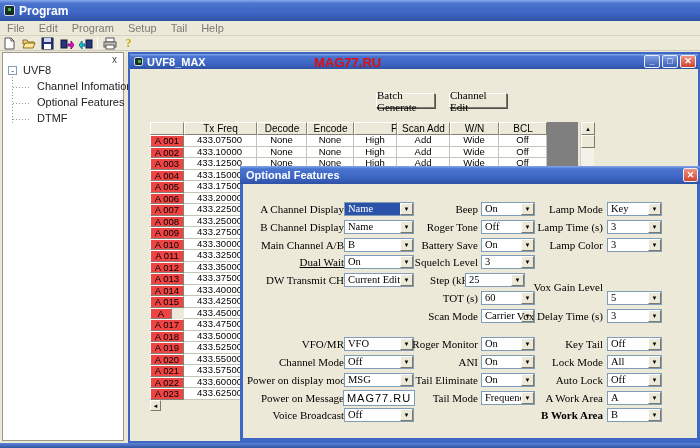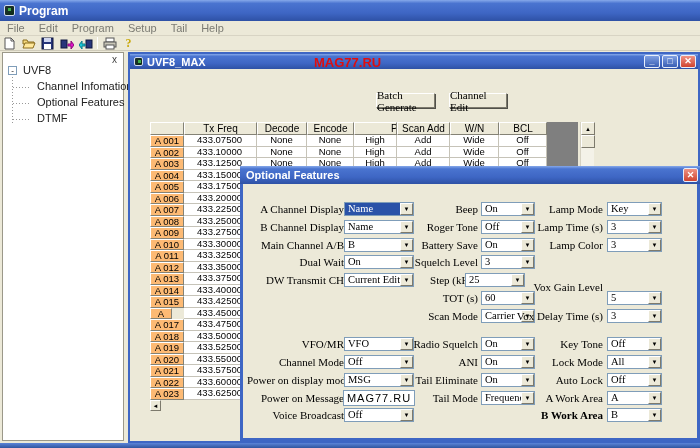--- a/index.html
+++ b/index.html
@@ -49,21 +49,21 @@
     border:2px solid #3e66c4; background:#ECE9D8; }
   #childbar { left:0; top:0; width:568px; height:15px; padding-right:2px; }
   .win-btn-group { margin-left:auto; display:flex; }
   
   .pushbtn { background:#ECE9D8; border:1px solid; border-color:#fff #7d7a6d #7d7a6d #fff;
     box-shadow:1px 1px 0 #50504a; font-family:"Liberation Serif", serif; font-size:11px;
     display:flex; align-items:center; justify-content:center; }
   
   .hcell { background:#ECE9D8; border:1px solid; border-color:#fff #848275 #848275 #fff;
     font-size:10px; text-align:center; overflow:hidden; white-space:nowrap; }
-  .rowhdr { background:#fdba74; border:1px solid; border-color:#fff #848275 #848275 #fff;
+  .rowhdr { background:#ef4444; border:1px solid; border-color:#fff #848275 #848275 #fff;
     font-size:9.5px; text-align:center; overflow:hidden; }
   .cell { background:#fff; border-right:1px solid #c6c3b8; border-bottom:1px solid #c6c3b8;
     font-size:9.5px; text-align:center; overflow:hidden; white-space:nowrap; }
   .cell.freq { text-align:right; padding-right:14px; }
   .filler { background:#7f7f7f; }
   .sbtn { background:#ECE9D8; border:1px solid; border-color:#fff #7d7a6d #7d7a6d #fff;
     font-size:6px; text-align:center; color:#000; }
   .strack { background:#f4f2e8; border-left:1px solid #d6d2c2; }
   
   #dialog { left:240px; top:166px; width:460px; height:275px;
@@ -398,21 +398,21 @@
         <div class="flabel" style="left: 4px; top: 53.8px; width: 97px;">B Channel Display</div>
         <div class="combo" style="left: 101px; top: 53.8px; width: 70px;">
           <div class="cv">Name</div>
           <div class="cb">▼</div>
         </div>
         <div class="flabel" style="left: 4px; top: 71.6px; width: 97px;">Main Channel A/B</div>
         <div class="combo" style="left: 101px; top: 71.6px; width: 70px;">
           <div class="cv">B</div>
           <div class="cb">▼</div>
         </div>
-        <div class="flabel" style="left: 4px; top: 89.4px; width: 97px;">Dual Wait</div>
+        <div class="flabel" style="left: 4px; top: 89.4px; width: 97px; text-decoration: underline;">Dual Wait</div>
         <div class="combo" style="left: 101px; top: 89.4px; width: 70px;">
           <div class="cv">On</div>
           <div class="cb">▼</div>
         </div>
         <div class="flabel" style="left: 4px; top: 107.2px; width: 97px;">DW Transmit CH</div>
         <div class="combo" style="left: 101px; top: 107.2px; width: 70px;">
           <div class="cv">Current Edit</div>
           <div class="cb">▼</div>
         </div>
         <div class="flabel" style="left: 4px; top: 171.28px; width: 97px;">VFO/MR</div>
@@ -465,21 +465,21 @@
         <div class="flabel" style="left: 110px; top: 125px; width: 125px;">TOT (s)</div>
         <div class="combo" style="left: 238px; top: 125px; width: 54px;">
           <div class="cv">60</div>
           <div class="cb">▼</div>
         </div>
         <div class="flabel" style="left: 110px; top: 142.8px; width: 125px;">Scan Mode</div>
         <div class="combo" style="left: 238px; top: 142.8px; width: 54px;">
           <div class="cv">Carrier</div>
           <div class="cb">▼</div>
         </div>
-        <div class="flabel" style="left: 110px; top: 171.28px; width: 125px;">Radio Squelch</div>
+        <div class="flabel" style="left: 110px; top: 171.28px; width: 125px;">Roger Monitor</div>
         <div class="combo" style="left: 238px; top: 171.28px; width: 54px;">
           <div class="cv">On</div>
           <div class="cb">▼</div>
         </div>
         <div class="flabel" style="left: 110px; top: 189.08px; width: 125px;">ANI</div>
         <div class="combo" style="left: 238px; top: 189.08px; width: 54px;">
           <div class="cv">On</div>
           <div class="cb">▼</div>
         </div>
         <div class="flabel" style="left: 110px; top: 206.88px; width: 125px;">Tail Eliminate</div>
@@ -510,21 +510,21 @@
         <div class="flabel" style="left: 240px; top: 114px; width: 120px;">Vox Gain Level</div>
         <div class="combo" style="left: 364px; top: 125px; width: 55px;">
           <div class="cv">5</div>
           <div class="cb">▼</div>
         </div>
         <div class="flabel" style="left: 240px; top: 142.8px; width: 120px;">Vox Delay Time (s)</div>
         <div class="combo" style="left: 364px; top: 142.8px; width: 55px;">
           <div class="cv">3</div>
           <div class="cb">▼</div>
         </div>
-        <div class="flabel" style="left: 240px; top: 171.28px; width: 120px;">Key Tone</div>
+        <div class="flabel" style="left: 240px; top: 171.28px; width: 120px;">Key Tail</div>
         <div class="combo" style="left: 364px; top: 171.28px; width: 55px;">
           <div class="cv">Off</div>
           <div class="cb">▼</div>
         </div>
         <div class="flabel" style="left: 240px; top: 189.08px; width: 120px;">Lock Mode</div>
         <div class="combo" style="left: 364px; top: 189.08px; width: 55px;">
           <div class="cv">All</div>
           <div class="cb">▼</div>
         </div>
         <div class="flabel" style="left: 240px; top: 206.88px; width: 120px;">Auto Lock</div>

